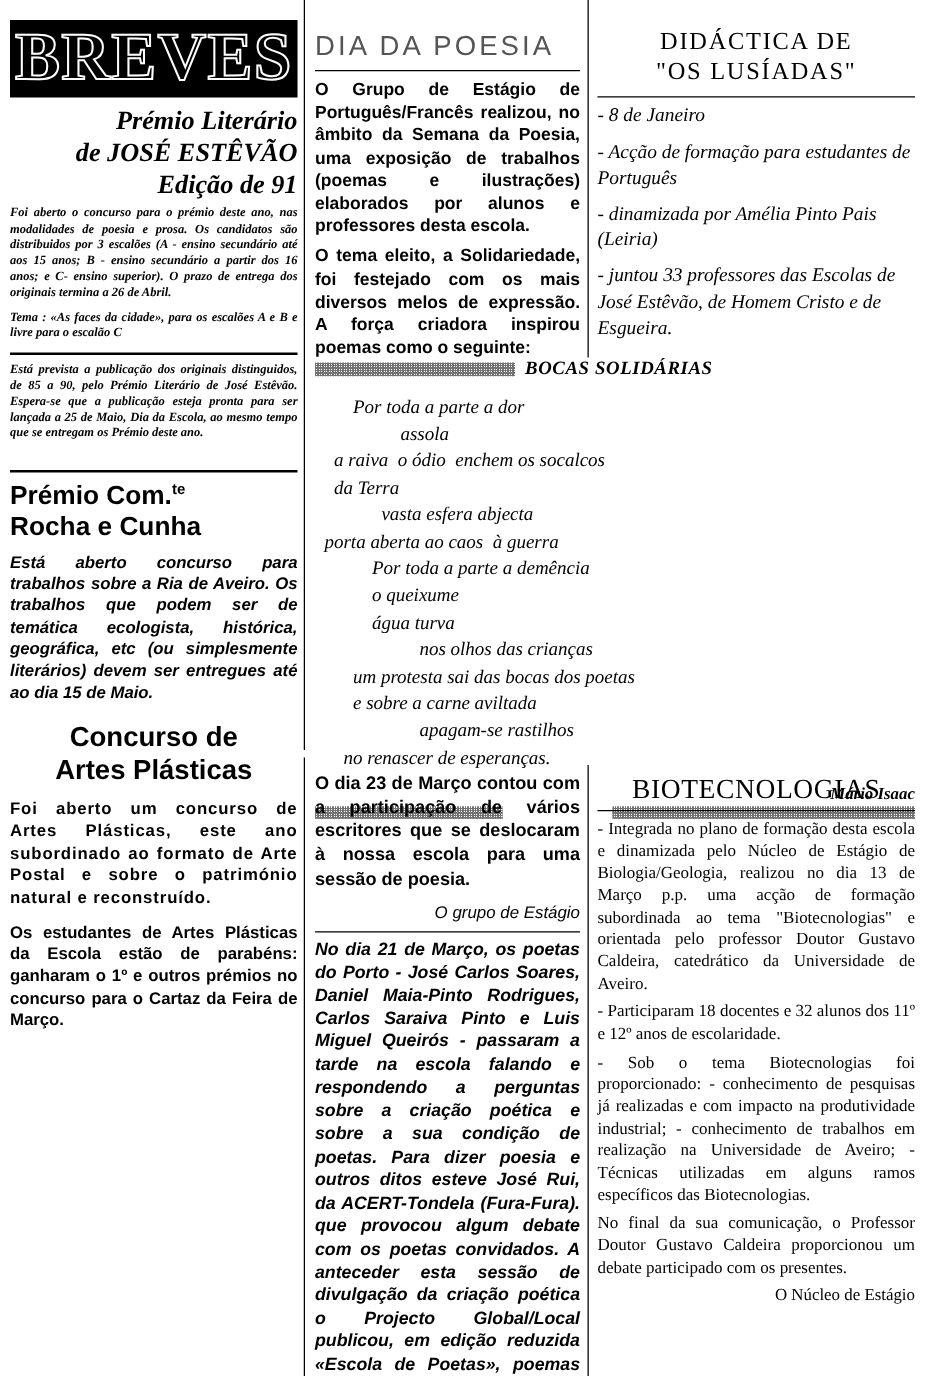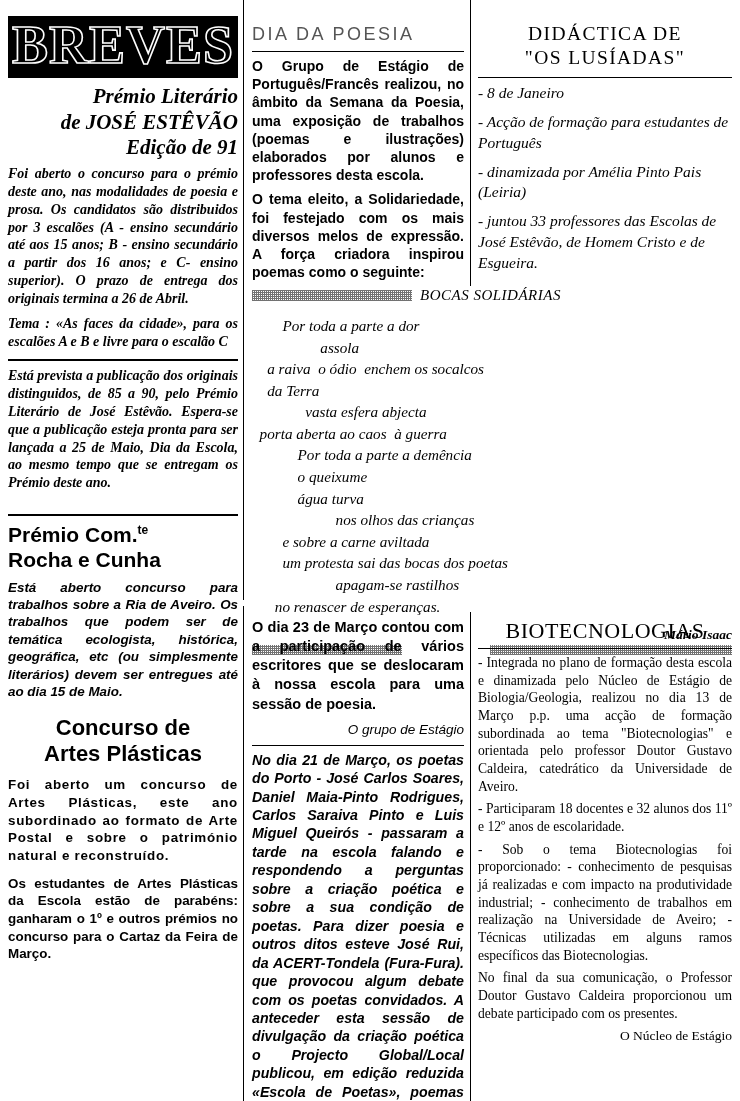--- a/index.html
+++ b/index.html
@@ -67,21 +67,21 @@
     font-size: 21px;
     line-height: 1.22;
     text-align: right;
     margin: 6px 0 4px 0;
   }
   .c1-title .l2 { font-size: 21px; }
   .c1-body {
     font-family: "Liberation Serif", serif;
     font-weight: bold;
     font-style: italic;
-    font-size: 14px;
+    font-size: 10px;
     line-height: 1.28;
     text-align: justify;
   }
   .c1-body p { margin: 0 0 7px 0; }
   .c1-sub-title {
     font-family: "Liberation Sans", sans-serif;
     font-weight: bold;
     font-size: 21px;
     text-align: left;
     line-height: 1.2;
@@ -118,21 +118,21 @@
   .c1-plain p { margin: 0 0 10px 0; }
   .c1-plain .spaced { letter-spacing: 0.7px; }
 
   
   #col2 {
     left: 252px;
     width: 212px;
   }
   .c2-head {
     font-family: "Liberation Sans", sans-serif;
-    font-size: 18px;
+    font-size: 22px;
     letter-spacing: 2.5px;
     color: #555;
     margin: 24px 0 6px 0;
     text-align: left;
   }
   .c2-body {
     font-family: "Liberation Sans", sans-serif;
     font-weight: bold;
     font-size: 14px;
     line-height: 1.3;
@@ -226,21 +226,21 @@
       repeating-linear-gradient(0deg, #000 0 1px, transparent 1px 2px),
       repeating-linear-gradient(90deg, #000 0 1px, transparent 1px 2px);
     opacity: 0.55;
   }
   .band .band-title {
     position: absolute;
     left: 168px;
     top: -3px;
     font-family: "Liberation Serif", serif;
     font-style: italic;
-    font-weight: normal;
+    font-weight: bold;
     font-size: 15px;
     letter-spacing: 0.5px;
     text-align: right;
   }
   .poem {
     font-family: "Liberation Serif", serif;
     font-style: italic;
     font-size: 15.2px;
     line-height: 1.42;
     margin-top: 14px;
@@ -368,22 +368,22 @@
       <div>        Por toda a parte a dor</div>
       <div>                  assola</div>
       <div>    a raiva  o ódio  enchem os socalcos</div>
       <div>    da Terra</div>
       <div>              vasta esfera abjecta</div>
       <div>  porta aberta ao caos  à guerra</div>
       <div>            Por toda a parte a demência</div>
       <div>            o queixume</div>
       <div>            água turva</div>
       <div>                      nos olhos das crianças</div>
+      <div>        um protesta sai das bocas dos poetas</div>
       <div>        e sobre a carne aviltada</div>
-      <div>        um protesta sai das bocas dos poetas</div>
       <div>                      apagam-se rastilhos</div>
       <div>      no renascer de esperanças.</div>
     </div>
     <div class="poem-author">Mário Isaac</div>
     <div class="band2">
       <div class="hatchL"></div>
       <div class="hatchR"></div>
     </div>
   </div>
 

